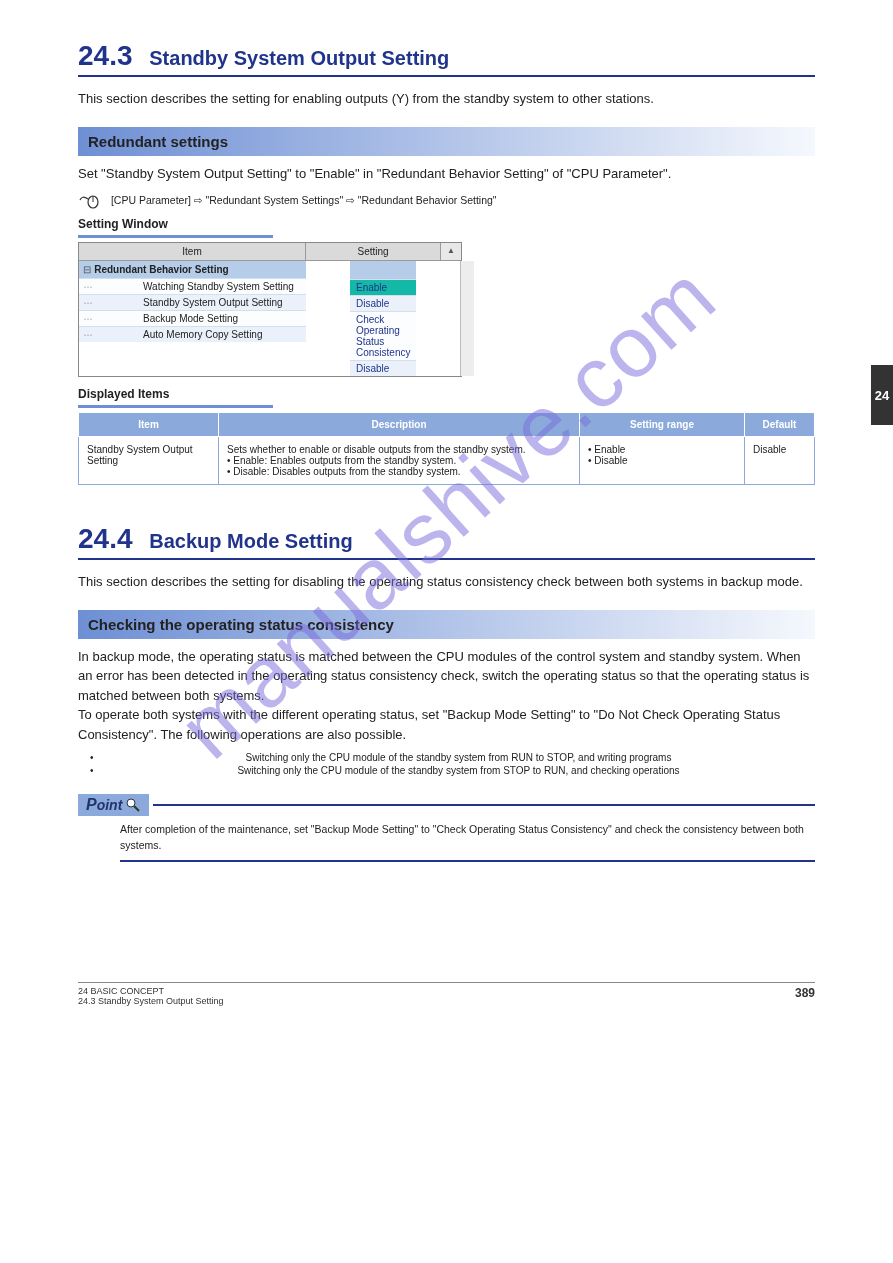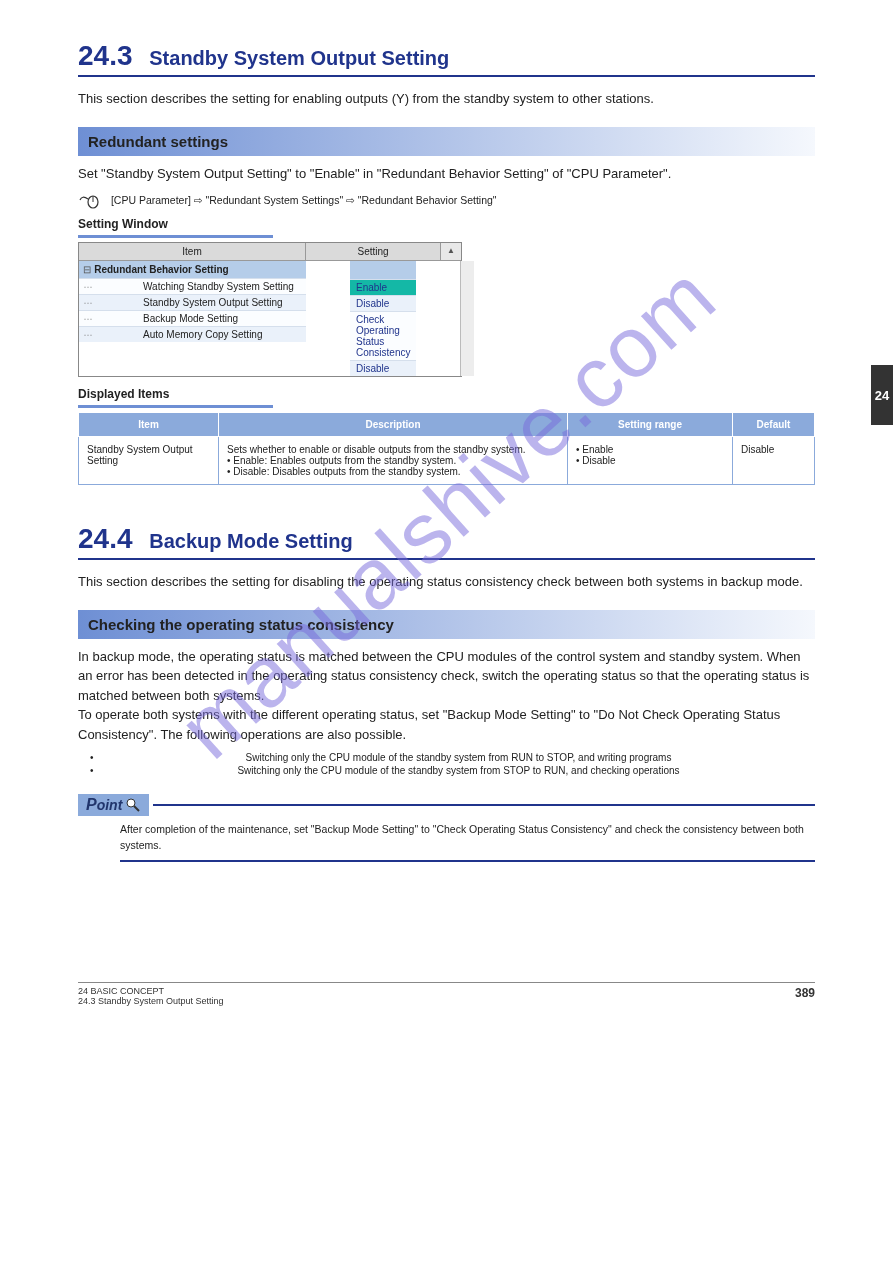--- a/index.html
+++ b/index.html
@@ -126,21 +126,21 @@
     border: 1px solid #fff;
     text-align: center;
   }
   .di-table td {
     border: 1px solid #8baadb;
     padding: 7px 8px;
     vertical-align: top;
   }
   .di-table .col-item { width: 140px; }
   .di-table .col-range { width: 165px; }
-  .di-table .col-default { width: 82px; }
+  .di-table .col-default { width: 70px; }
   .list-bullet { margin: 4px 0 0 12px;}
   .list-bullet li { margin-bottom: 2px; list-style: none; position: relative; padding-left: 12px; text-align: center;}
   .list-bullet li::before { content: "•"; position: absolute; left: 0; }
   .point-block { margin-top: 18px; }
   .point-tag {
     display: inline-flex;
     align-items: center;
     background: #8baadb;
     color: #21356c;
     font-style: italic;

